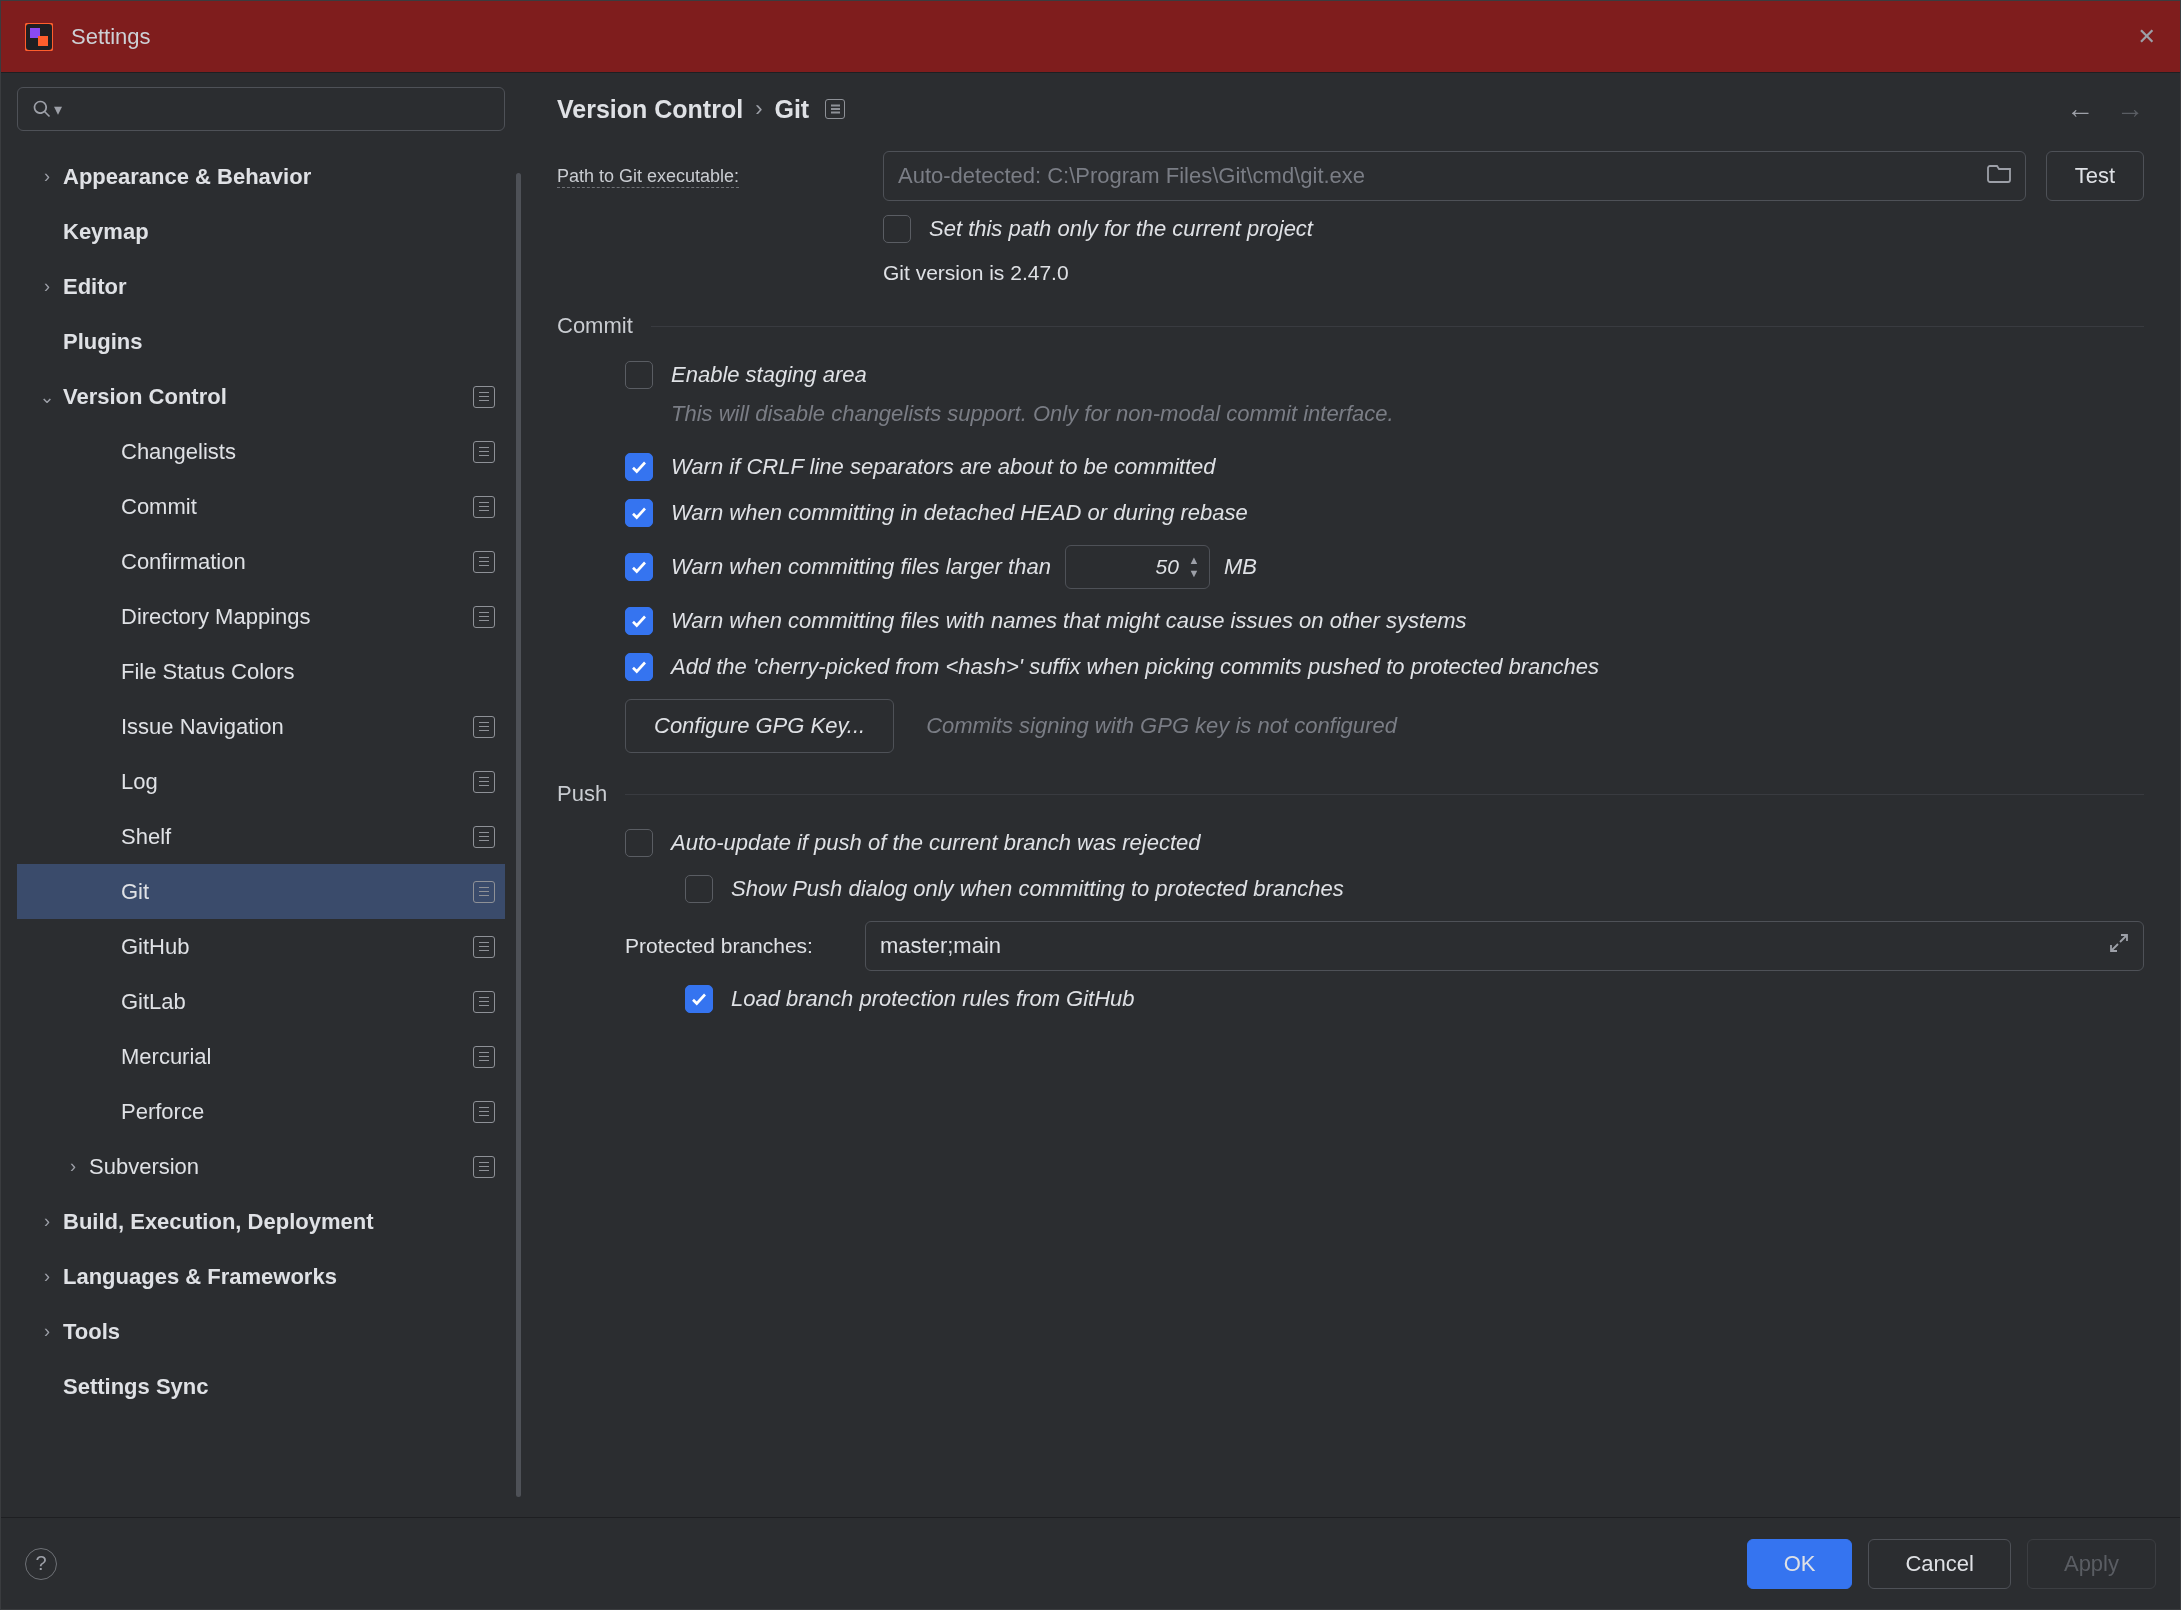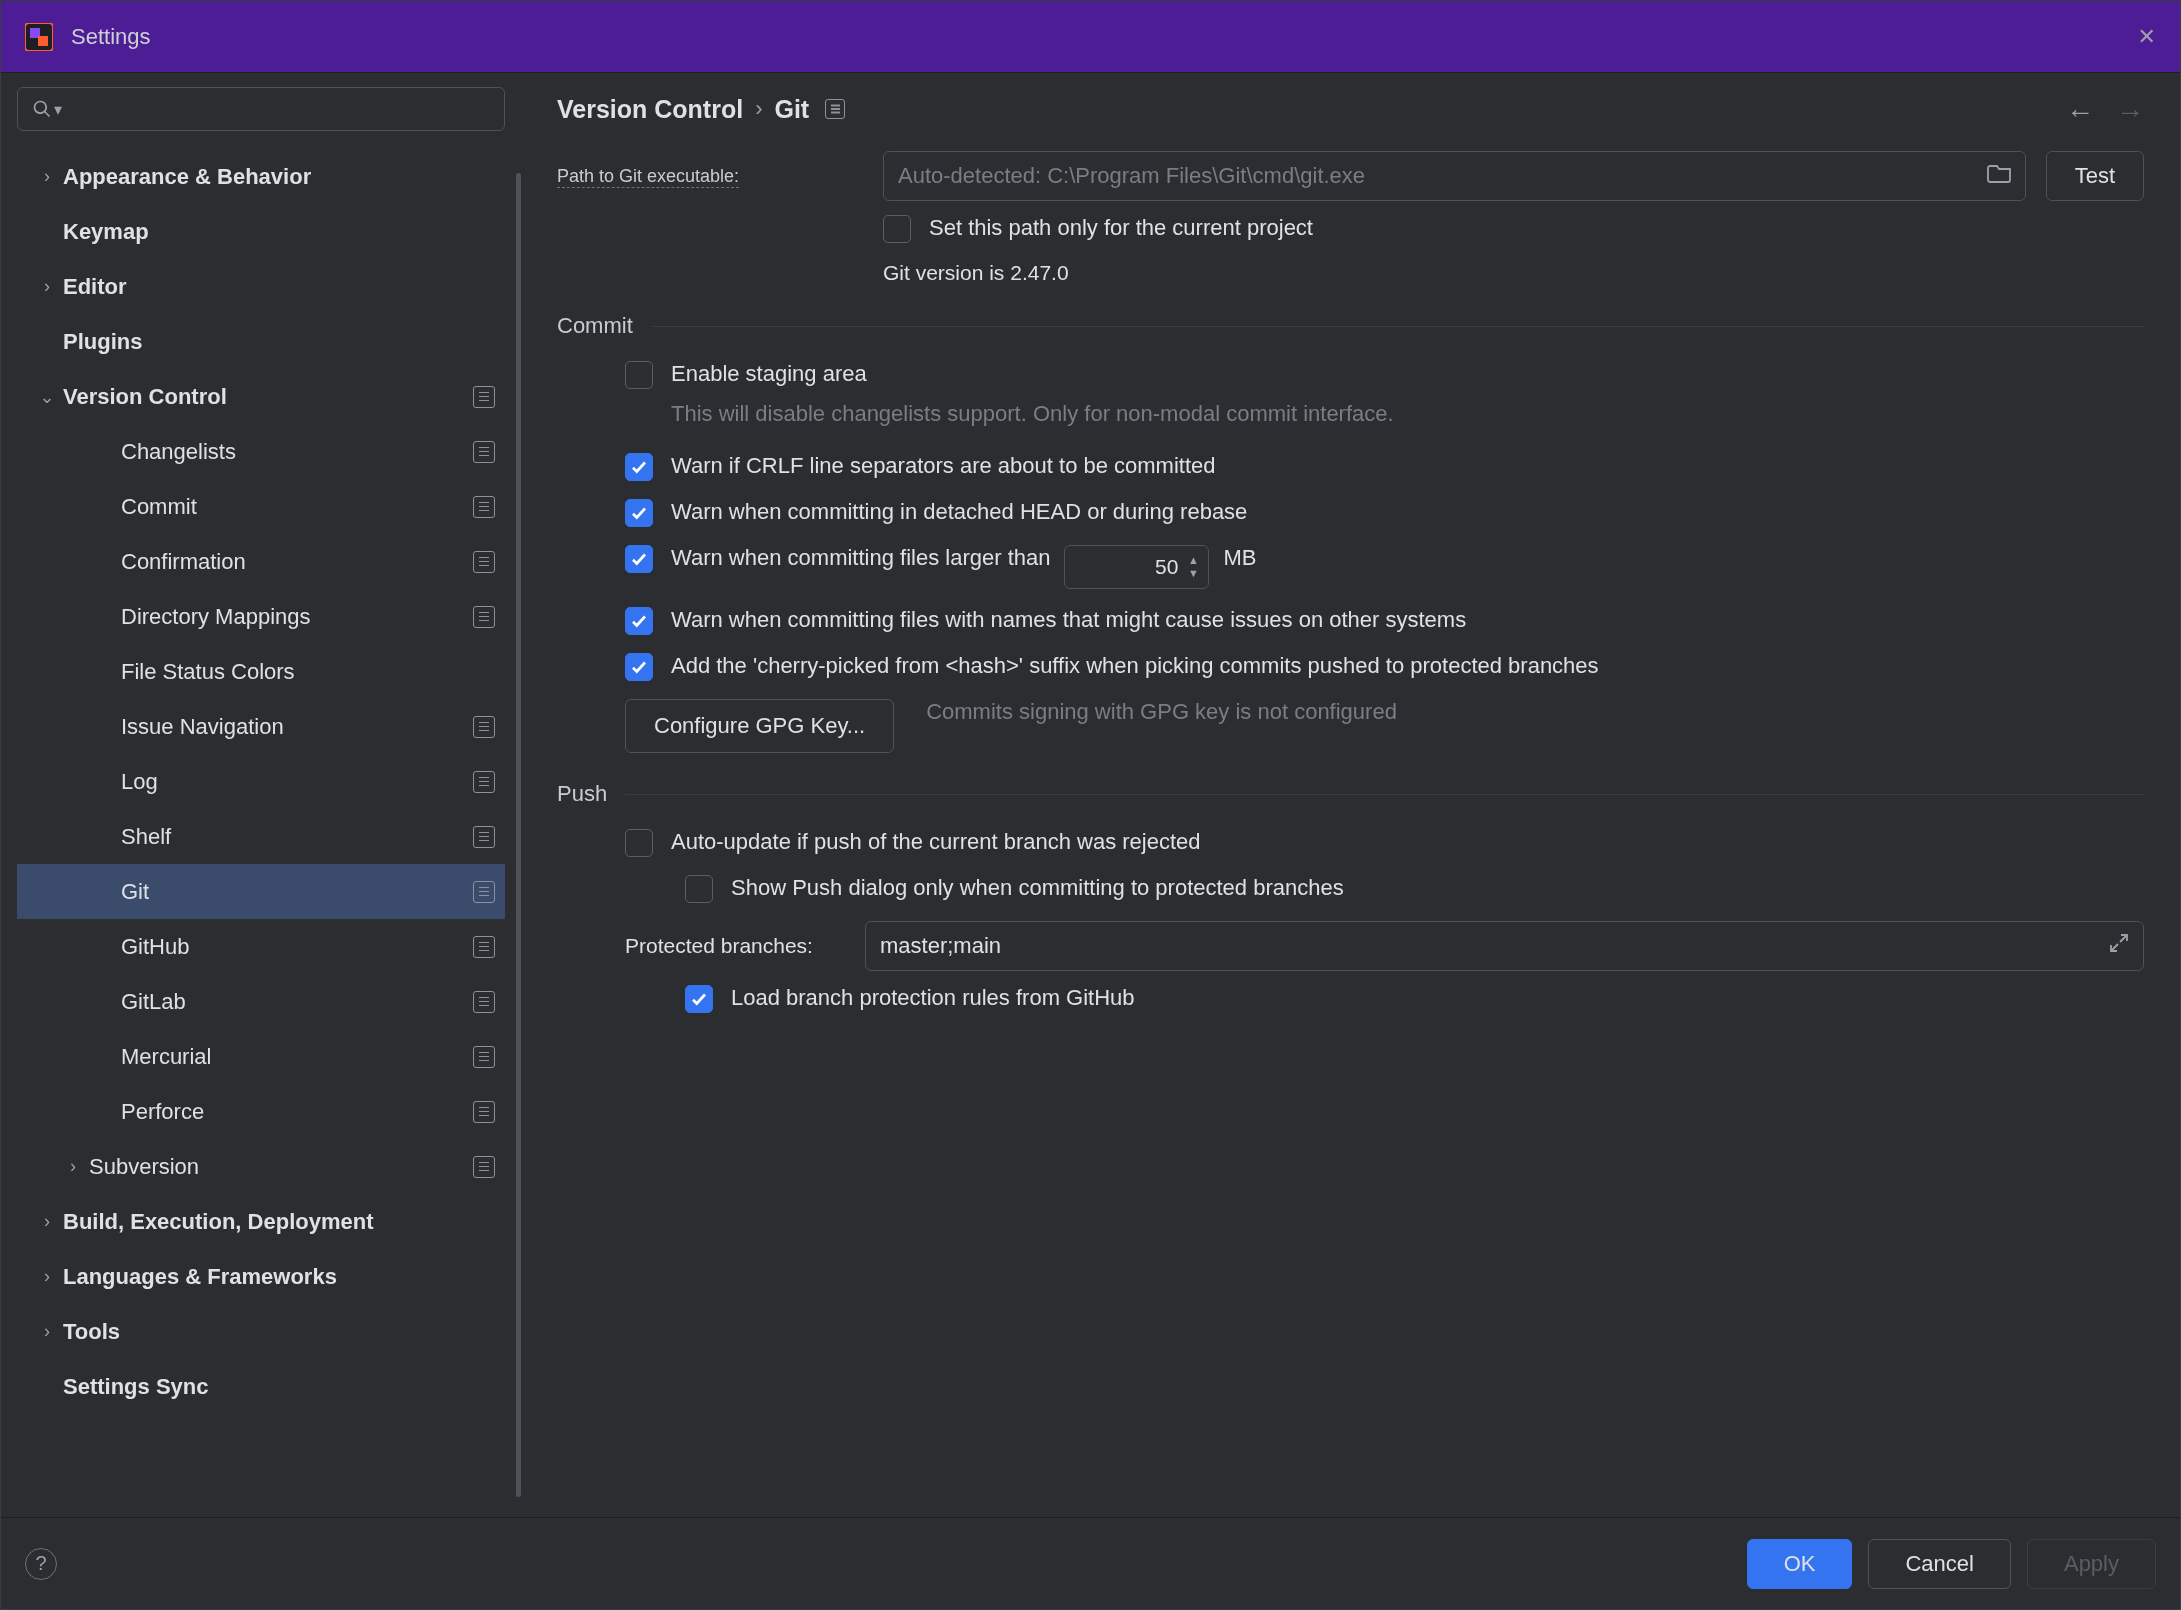--- a/index.html
+++ b/index.html
@@ -1,19 +1,19 @@
 <!DOCTYPE html>
 <html><head>
 <meta charset="utf-8">
 <style>
   * { box-sizing: border-box; margin: 0; padding: 0; font-family: -apple-system, BlinkMacSystemFont, "Segoe UI", Arial, sans-serif; }
   body { background: #1e1f22; color: #dfe1e5; font-size: 21px; overflow: hidden; }
   .window { width: 2181px; height: 1610px; display: flex; flex-direction: column; border: 1px solid #3a3c3f; position: relative; }
 
-  .titlebar { height: 72px; display: flex; align-items: center; padding: 0 24px; background: #4c1d95; border-bottom: 1px solid #1e1f22; }
+  .titlebar { height: 72px; display: flex; align-items: center; padding: 0 24px; background: #7f1d1d; border-bottom: 1px solid #1e1f22; }
   .titlebar .app-icon { width: 28px; height: 28px; margin-right: 18px; }
   .titlebar .title { color: #cdd0d5; font-size: 22px; }
   .titlebar .close { margin-left: auto; color: #9da0a8; font-size: 22px; cursor: pointer; }
 
   .body { flex: 1; display: flex; background: #2b2d30; min-height: 0; }
 
   .sidebar { width: 520px; display: flex; flex-direction: column; padding: 14px 16px 0 16px; position: relative; }
   .search-box { height: 44px; border: 1px solid #4e5157; border-radius: 6px; display: flex; align-items: center; padding: 0 14px; margin-bottom: 18px; }
   .search-box svg { width: 20px; height: 20px; fill: #9da0a8; }
   .search-box .arrow { color:#9da0a8; margin-left:2px; font-size:16px;}
@@ -43,21 +43,21 @@
   .content { flex: 1; overflow-y: auto; }
   .row { display: flex; align-items: center; margin-bottom: 14px; }
   .field-label { width: 326px; color: #c9ccd1; font-size: 18px; }
   .underlined{ border-bottom:1px dashed #6e7176; padding-bottom:1px;}
   .text-input { background: #2b2d30; border: 1px solid #4e5157; border-radius: 6px; height: 50px; color: #7a7d85; font-size: 22px; padding: 6px 14px; display: flex; align-items: center; }
   .text-input .folder-icon { margin-left: auto; color: #9da0a8; }
   .button { background: #2b2d30; border: 1px solid #4e5157; border-radius: 6px; height: 50px; padding: 0 28px; color: #dfe1e5; font-size: 22px; display: inline-flex; align-items: center; cursor: pointer; }
   .checkbox { width: 28px; height: 28px; border: 1.8px solid #5a5d63; border-radius: 5px; margin-right: 18px; cursor: pointer; flex-shrink:0; display:flex; align-items:center; justify-content:center; }
   .checkbox.checked { background: #3574f0; border-color: #3574f0; }
   .checkbox.checked svg { width: 18px; height: 18px; }
-  .check-row { display: flex; align-items: flex-start; margin-bottom: 18px; padding-left: 68px; font-size: 22px; }
+  .check-row { display: flex; align-items: center; margin-bottom: 18px; padding-left: 68px; font-size: 22px; font-style: italic; }
   .check-row.nested { padding-left: 128px; }
   .hint { color: #7a7d85; font-size: 22px; }
   .section-title { display: flex; align-items: center; gap: 18px; color: #c9ccd1; font-size: 22px; margin-top: 28px; margin-bottom: 22px; }
   .section-title .line { flex: 1; height: 1px; background: #393b40; }
   .num-input { width: 145px; height: 44px; border: 1px solid #4e5157; border-radius: 6px; background: #2b2d30; display: flex; align-items: center; padding: 0 6px 0 14px; margin: 0 14px; }
   .num-input span { flex: 1; text-align: right; color: #dfe1e5; font-size:21px; padding-right:6px;}
   .stepper { display: flex; flex-direction: column; gap:1px; }
   .stepper div { width: 18px; height: 12px; color: #9da0a8; font-size: 11px; line-height: 10px; text-align: center; }
   .mono-input { flex:1; height: 50px; border: 1px solid #4e5157; border-radius: 6px; background: #2b2d30; display: flex; align-items: center; padding: 0 14px; font-family: "Consolas", monospace; font-size: 22px; color: #dfe1e5; }
   .expand-icon { margin-left: auto; color: #9da0a8; }

